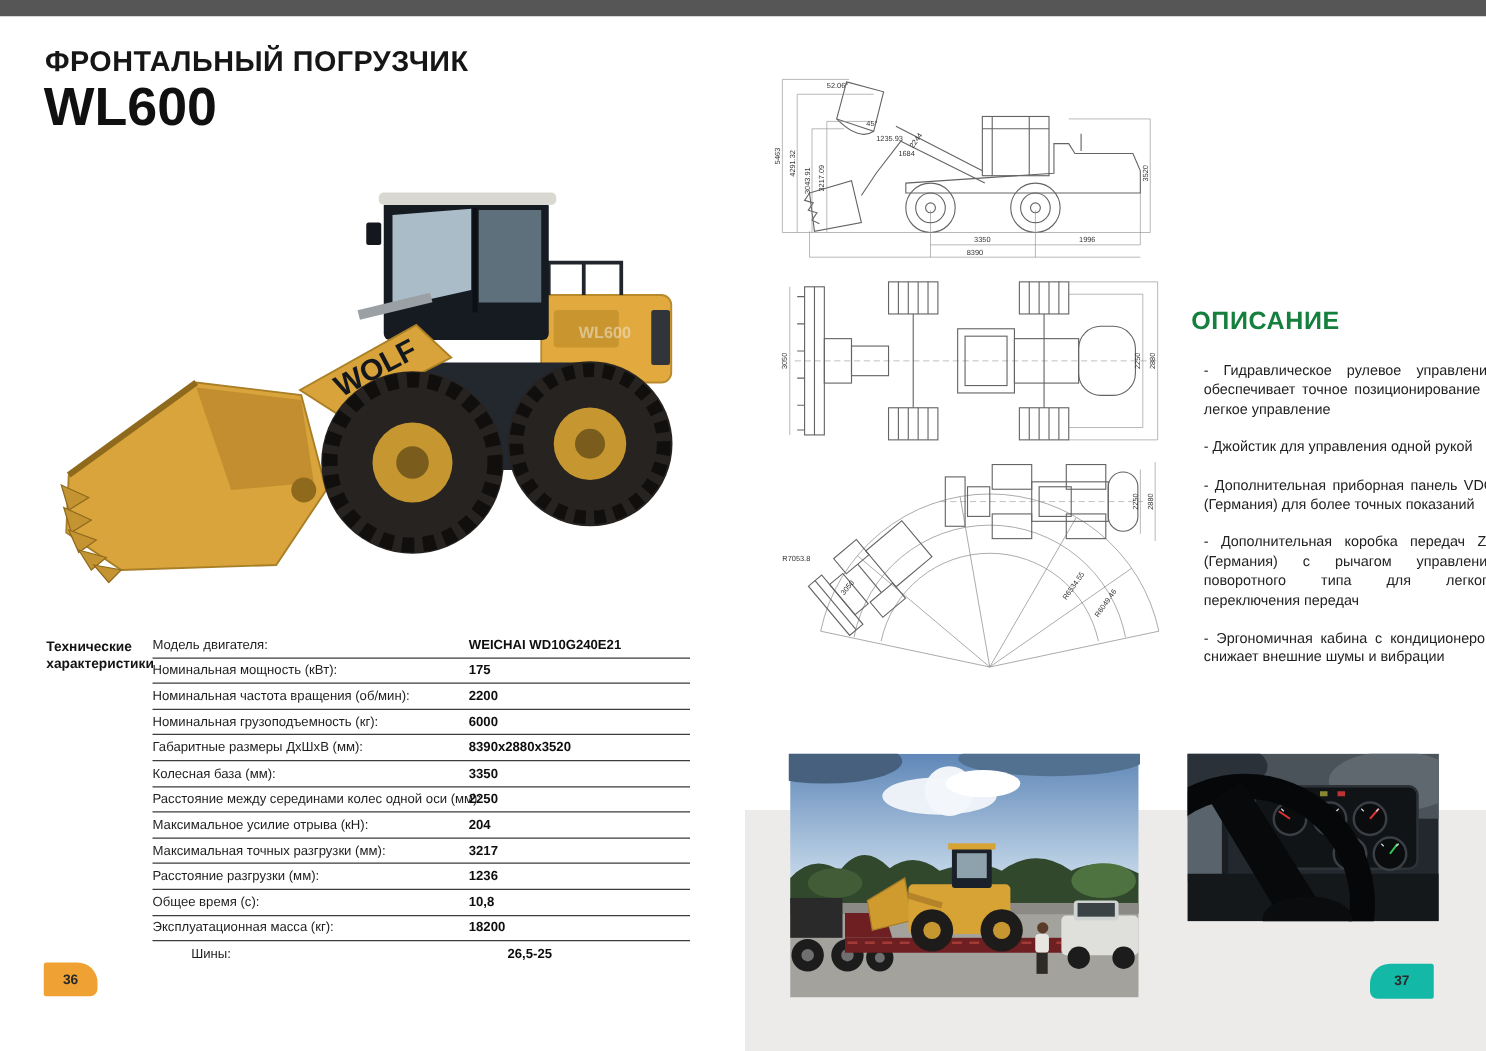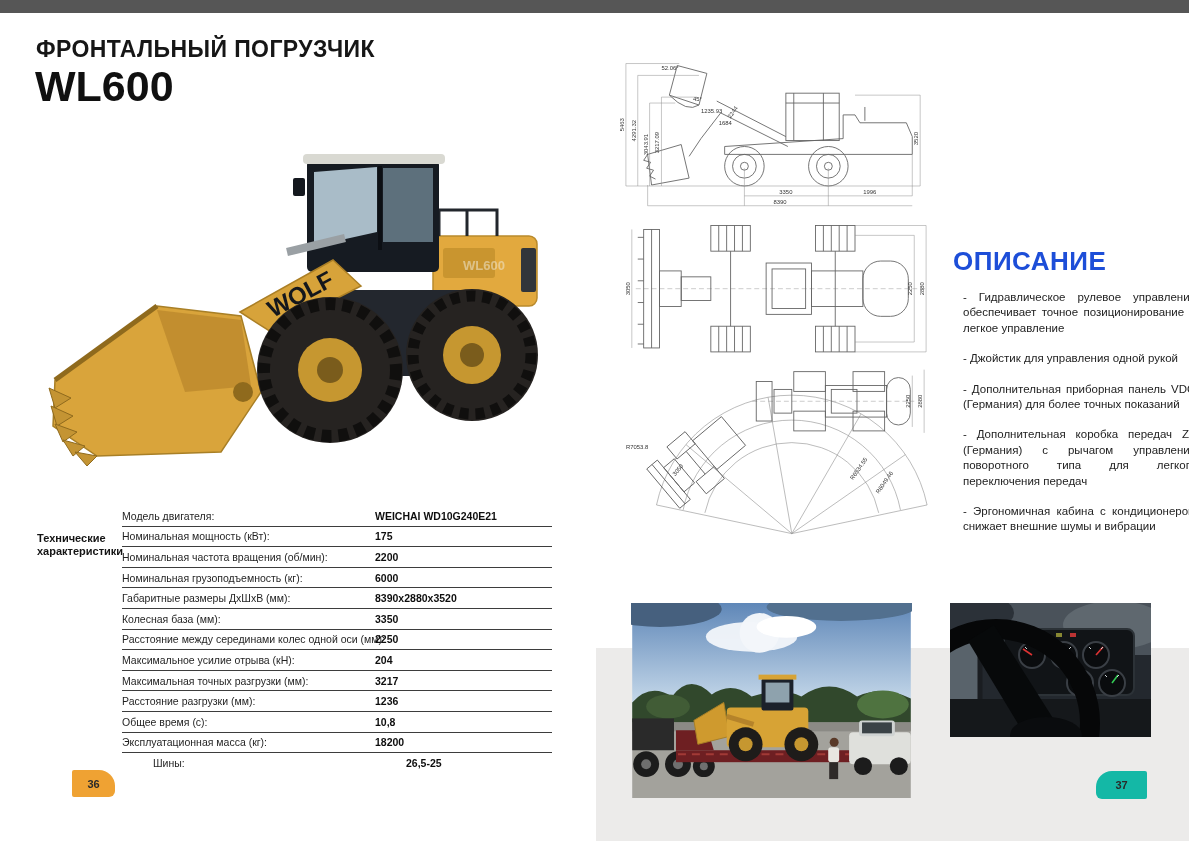--- a/index.html
+++ b/index.html
@@ -2,33 +2,33 @@
 <html><head>
 <meta charset="utf-8">
 <style>
   html,body{margin:0;padding:0;background:#fff;}
   .canvas{position:relative;width:1189px;height:841px;background:#ffffff;overflow:hidden;
           font-family:"Liberation Sans",sans-serif;color:#1a1a1a;}
   .topbar{position:absolute;left:0;top:0;width:1189px;height:13px;background:#565656;}
   .t1{position:absolute;left:36px;top:36px;font-size:23px;font-weight:bold;letter-spacing:.4px;color:#161616;white-space:nowrap;}
   .t2{position:absolute;left:35px;top:62px;font-size:43px;font-weight:bold;color:#101010;}
   .loader-photo{position:absolute;left:35px;top:140px;width:530px;height:365px;}
-  .spec-head{position:absolute;left:37px;top:532px;width:88px;font-size:11px;font-weight:bold;line-height:13px;color:#141414;}
+  .spec-head{position:absolute;left:37px;top:512px;width:88px;font-size:11px;font-weight:bold;line-height:13px;color:#141414;}
   .spec-table{position:absolute;left:122px;top:506px;width:430px;}
   .srow{display:flex;align-items:center;height:20.6px;border-bottom:1px solid #3d3d3d;box-sizing:border-box;}
   .srow.last{border-bottom:none;padding-left:31px;}
   .sl{width:253px;font-size:10.5px;color:#1f1f1f;white-space:nowrap;}
   .sv{flex:1;font-size:10.5px;font-weight:bold;color:#0e0e0e;white-space:nowrap;}
   .tab{position:absolute;display:flex;align-items:center;justify-content:center;
        font-size:11px;font-weight:bold;color:#2a2a2a;}
-  .tab36{left:35px;top:770px;width:43px;height:27px;background:#EFA233;border-radius:2px 16px 6px 2px;margin-left:37px;}
+  .tab36{left:35px;top:770px;width:43px;height:27px;background:#EFA233;border-radius:2px 16px 6px 2px;}
   .tab37{left:1096px;top:771px;width:51px;height:28px;background:#14b8a6;border-radius:16px 2px 2px 6px;}
   .band{position:absolute;left:596px;top:648px;width:593px;height:193px;background:#ECEBEA;}
   .drawings{position:absolute;left:618px;top:58px;width:316px;height:492px;}
-  .desc-head{position:absolute;left:953px;top:246px;font-size:26px;font-weight:bold;letter-spacing:.5px;color:#1d4ed8;}
+  .desc-head{position:absolute;left:953px;top:246px;font-size:20px;font-weight:bold;letter-spacing:.5px;color:#15803d;}
   .desc{position:absolute;left:953px;top:290px;width:233px;font-size:11.5px;line-height:1.34;color:#222;text-align:justify;margin-left:10px;}
   .desc p{margin:0 0 15px 0;}
   .photo-transport{position:absolute;left:631px;top:603px;width:281px;height:195px;}
   .photo-dashboard{position:absolute;left:950px;top:603px;width:201px;height:134px;}
   svg text{font-family:"Liberation Sans",sans-serif;}
   .dim{font-size:6px;fill:#333;}
 </style>
 </head>
 <body>
 

